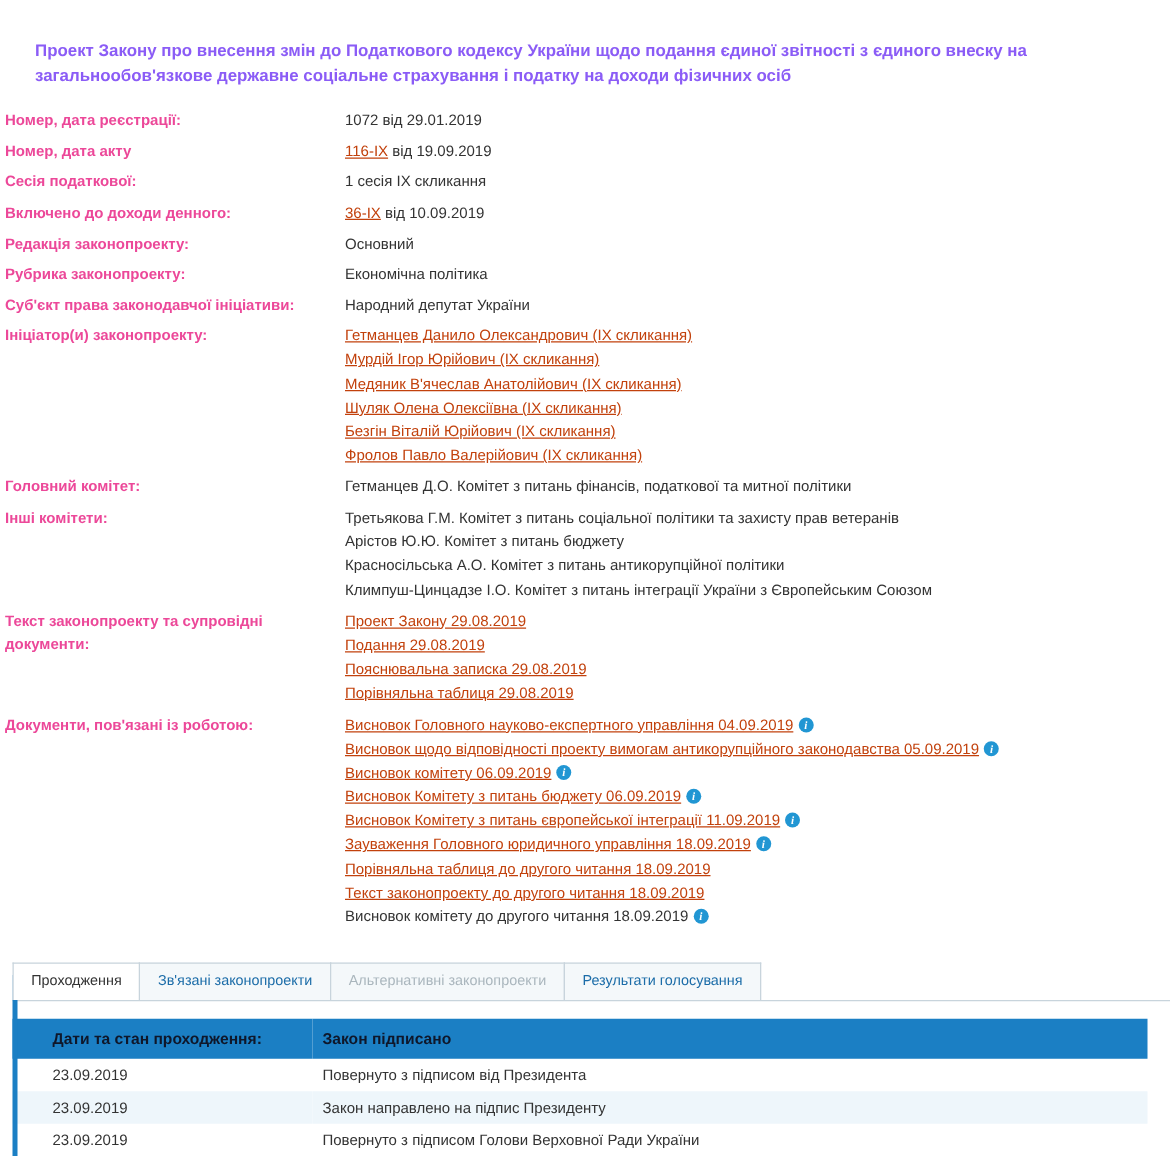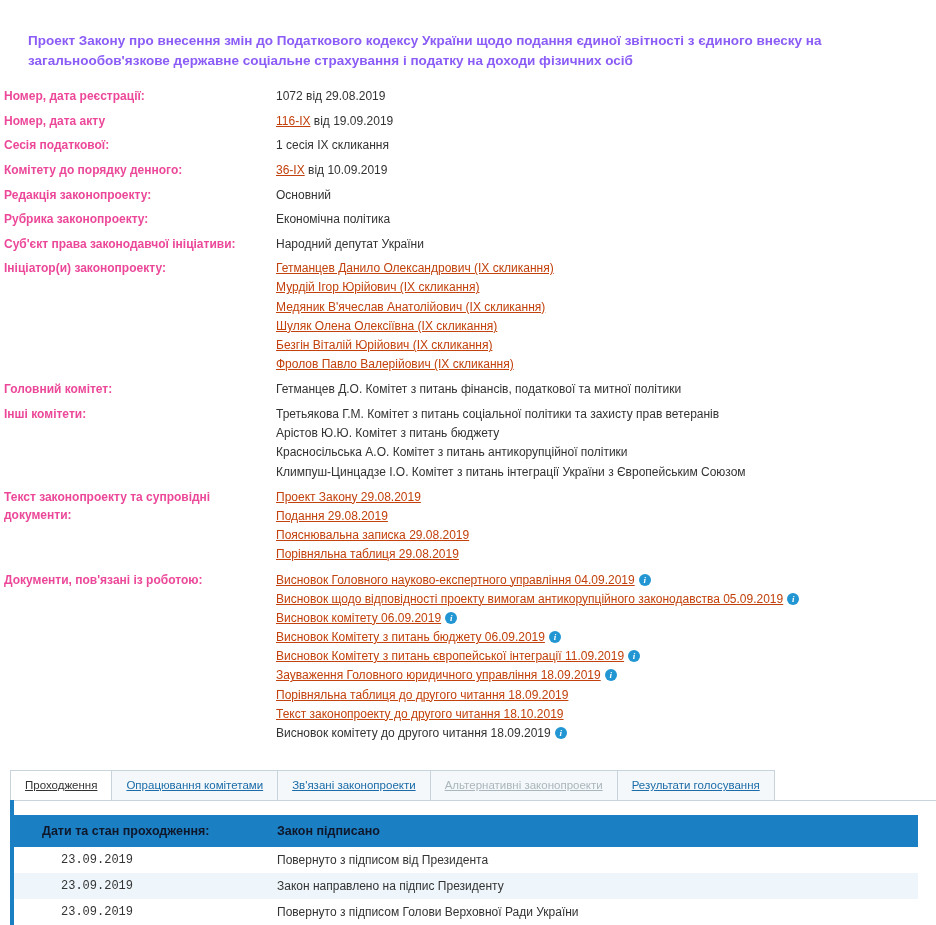--- a/index.html
+++ b/index.html
@@ -91,21 +91,20 @@
     padding: 6px 14px 6px 14px;
     border: 1px solid #c8d4dc;
     border-bottom: none;
     background: #f4f8fa;
     color: #1b6ca8;
     margin-right: -1px;
     white-space: nowrap;
     cursor: pointer;
     height: 17px;
     line-height: 17px;
-    text-decoration: underline;
   }
   .tab.active {
     background: #ffffff;
     color: #333333;
     position: relative;
     z-index: 2;
   }
   .tab.disabled {
     color: #aab6bd;
     cursor: default;
@@ -127,21 +126,21 @@
     font-weight: bold;
     text-align: left;
     padding: 9px 8px;
     font-size: 12.5px;
   }
   table.stages thead th.c1 { width: 200px; padding-left: 32px;}
   table.stages tbody td {
     padding: 6px 8px;
     color: #333333;
   }
-  table.stages tbody td.c1 { padding-left: 51px; width: 200px; font-family: Liberation Mono, monospace;}
+  table.stages tbody td.c1 { padding-left: 32px; width: 200px;}
   table.stages tbody tr.alt td {
     background: #eef6fb;
   }
   .left-rail {
     position: absolute;
     left: 10px;
     top: 780px;
     width: 4px;
     height: 145px;
     background: #1b7fc4;
@@ -151,32 +150,32 @@
 <body>
 
 <div class="page">
 
   <div class="doc-title">Проект Закону про внесення змін до Податкового кодексу України щодо подання єдиної звітності з єдиного внеску на загальнообов'язкове державне соціальне страхування і податку на доходи фізичних осіб</div>
 
   <table class="meta">
     <tbody id="meta-body">
         <tr>
           <td class="label">Номер, дата реєстрації:</td>
-          <td class="value"><span>1072 від 29.08.2019</span></td>
+          <td class="value"><span>1072 від 29.01.2019</span></td>
         </tr>
         <tr>
           <td class="label">Номер, дата акту</td>
           <td class="value"><span class="link">116-IX</span><span> від 19.09.2019</span></td>
         </tr>
         <tr>
           <td class="label">Сесія податкової:</td>
           <td class="value"><span>1 сесія IX скликання</span></td>
         </tr>
         <tr>
-          <td class="label">Комітету до порядку денного:</td>
+          <td class="label">Включено до доходи денного:</td>
           <td class="value"><span class="link">36-IX</span><span>  від 10.09.2019</span></td>
         </tr>
         <tr>
           <td class="label">Редакція законопроекту:</td>
           <td class="value"><span>Основний</span></td>
         </tr>
         <tr>
           <td class="label">Рубрика законопроекту:</td>
           <td class="value"><span>Економічна політика</span></td>
         </tr>
@@ -227,32 +226,31 @@
           <td class="label">Документи, пов'язані із роботою:</td>
           <td class="value">
             <div class="stack">
               <div><span class="link">Висновок Головного науково-експертного управління 04.09.2019</span><span class="info-icon">i</span></div>
               <div><span class="link">Висновок щодо відповідності проекту вимогам антикорупційного законодавства 05.09.2019</span><span class="info-icon">i</span></div>
               <div><span class="link">Висновок комітету 06.09.2019</span><span class="info-icon">i</span></div>
               <div><span class="link">Висновок Комітету з питань бюджету 06.09.2019</span><span class="info-icon">i</span></div>
               <div><span class="link">Висновок Комітету з питань європейської інтеграції 11.09.2019</span><span class="info-icon">i</span></div>
               <div><span class="link">Зауваження Головного юридичного управління 18.09.2019</span><span class="info-icon">i</span></div>
               <div><span class="link">Порівняльна таблиця до другого читання 18.09.2019</span></div>
-              <div><span class="link">Текст законопроекту до другого читання 18.10.2019</span></div>
+              <div><span class="link">Текст законопроекту до другого читання 18.09.2019</span></div>
               <div><span>Висновок комітету до другого читання 18.09.2019</span><span class="info-icon">i</span></div>
             </div>
           </td>
         </tr>
       </tbody>
   </table>
 
   <div class="tabs-wrap">
     <div class="tabs" id="tabs">
         <div class="tab active">Проходження</div>
-        <div class="tab">Опрацювання комітетами</div>
         <div class="tab">Зв'язані законопроекти</div>
         <div class="tab disabled">Альтернативні законопроекти</div>
         <div class="tab">Результати голосування</div>
       </div>
   </div>
 
   <div class="stage-block">
     <table class="stages">
       <thead>
         <tr>

